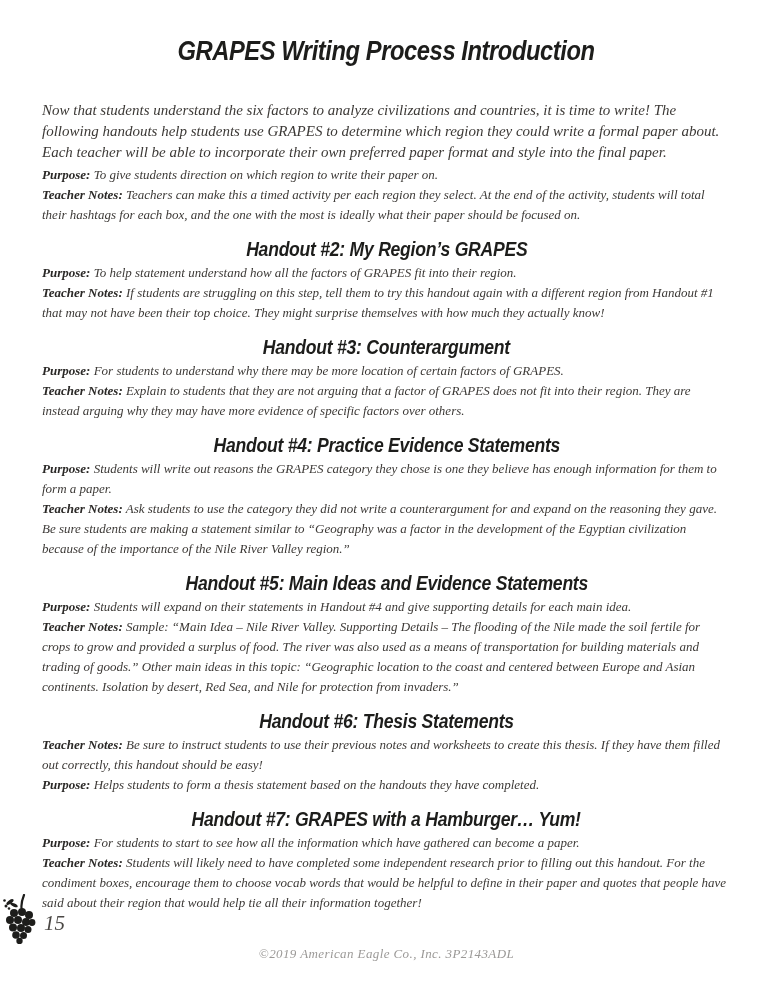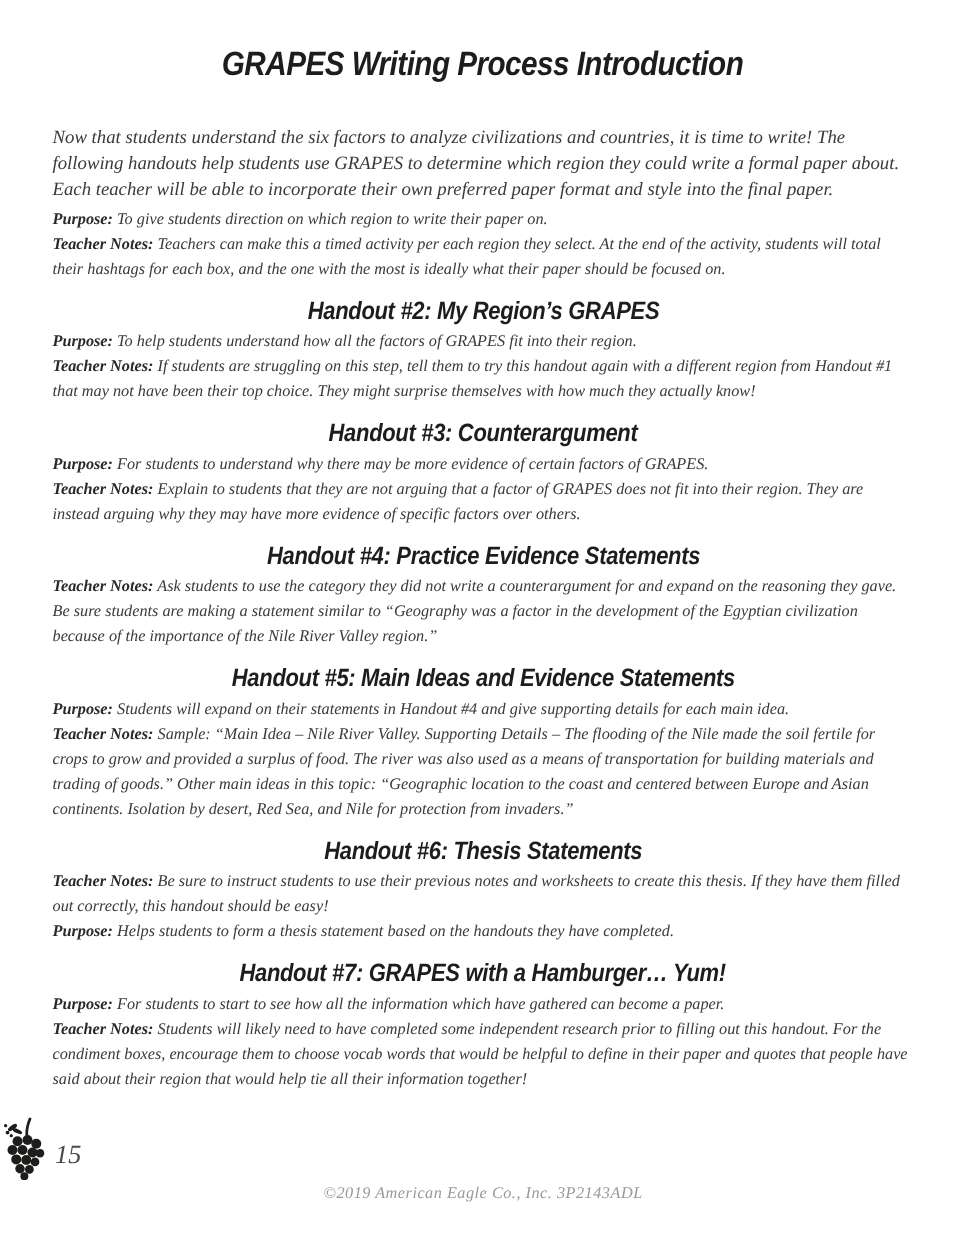--- a/index.html
+++ b/index.html
@@ -96,32 +96,33 @@
     <h1 class="doc-title"><span>GRAPES Writing Process Introduction</span></h1>
     <p class="intro">Now that students understand the six factors to analyze civilizations and countries, it is time to write! The following handouts help students use GRAPES to determine which region they could write a formal paper about. Each teacher will be able to incorporate their own preferred paper format and style into the final paper.</p>
     <div class="sections" id="sections">
     <div class="section">
       <p><span class="label">Purpose:</span> <span>To give students direction on which region to write their paper on.</span></p>
       <p><span class="label">Teacher Notes:</span> <span>Teachers can make this a timed activity per each region they select. At the end of the activity, students will total their hashtags for each box, and the one with the most is ideally what their paper should be focused on.</span></p>
     </div>
 
     <div class="section">
       <h2 class="handout-heading"><span>Handout #2: My Region’s GRAPES</span></h2>
-      <p><span class="label">Purpose:</span> <span>To help students understand how all the factors of GRAPES fit into their region.</span></p>
+      <p><span class="label">Purpose:</span> <span>To help statement understand how all the factors of GRAPES fit into their region.</span></p>
       <p><span class="label">Teacher Notes:</span> <span>If students are struggling on this step, tell them to try this handout again with a different region from Handout #1 that may not have been their top choice. They might surprise themselves with how much they actually know!</span></p>
     </div>
 
     <div class="section">
       <h2 class="handout-heading"><span>Handout #3: Counterargument</span></h2>
-      <p><span class="label">Purpose:</span> <span>For students to understand why there may be more evidence of certain factors of GRAPES.</span></p>
+      <p><span class="label">Purpose:</span> <span>For students to understand why there may be more location of certain factors of GRAPES.</span></p>
       <p><span class="label">Teacher Notes:</span> <span>Explain to students that they are not arguing that a factor of GRAPES does not fit into their region. They are instead arguing why they may have more evidence of specific factors over others.</span></p>
     </div>
 
     <div class="section">
       <h2 class="handout-heading"><span>Handout #4: Practice Evidence Statements</span></h2>
+      <p><span class="label">Purpose:</span> <span>Students will write out reasons the GRAPES category they chose is one they believe has enough information for them to form a paper.</span></p>
       <p><span class="label">Teacher Notes:</span> <span>Ask students to use the category they did not write a counterargument for and expand on the reasoning they gave. Be sure students are making a statement similar to “Geography was a factor in the development of the Egyptian civilization because of the importance of the Nile River Valley region.”</span></p>
     </div>
 
     <div class="section">
       <h2 class="handout-heading"><span>Handout #5: Main Ideas and Evidence Statements</span></h2>
       <p><span class="label">Purpose:</span> <span>Students will expand on their statements in Handout #4 and give supporting details for each main idea.</span></p>
       <p><span class="label">Teacher Notes:</span> <span>Sample: “Main Idea – Nile River Valley. Supporting Details – The flooding of the Nile made the soil fertile for crops to grow and provided a surplus of food. The river was also used as a means of transportation for building materials and trading of goods.” Other main ideas in this topic: “Geographic location to the coast and centered between Europe and Asian continents. Isolation by desert, Red Sea, and Nile for protection from invaders.”</span></p>
     </div>
 
     <div class="section">

